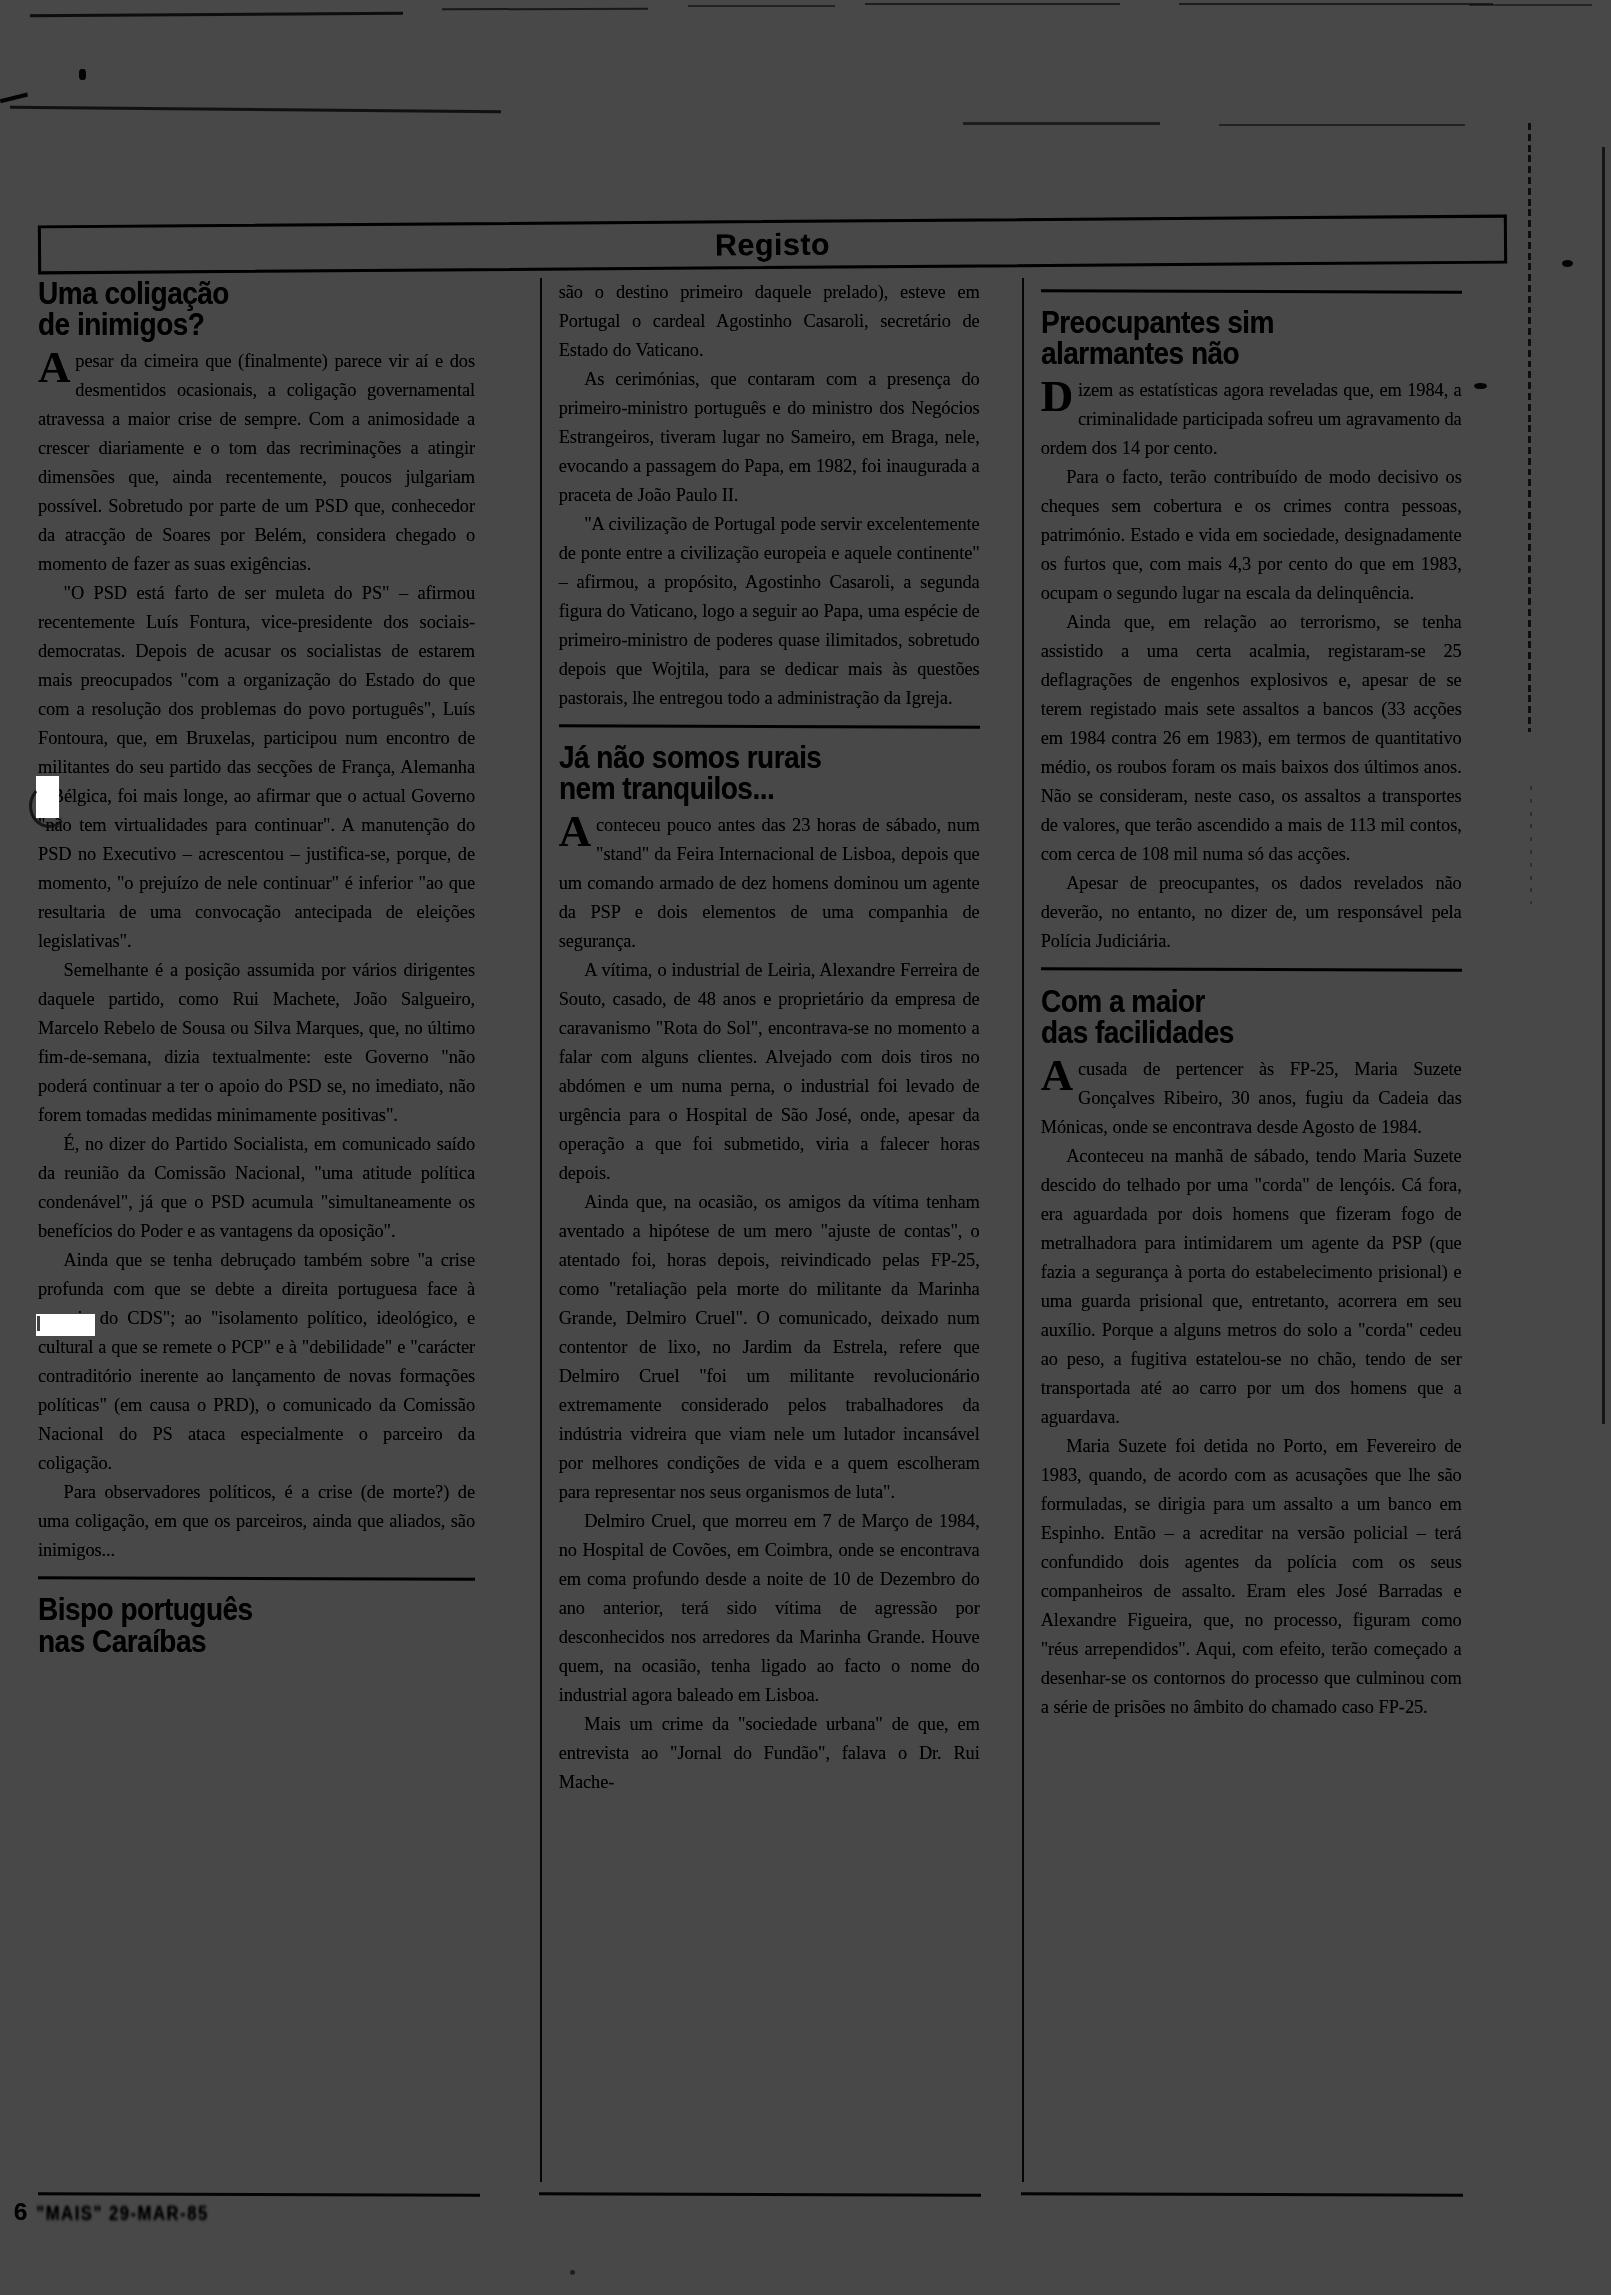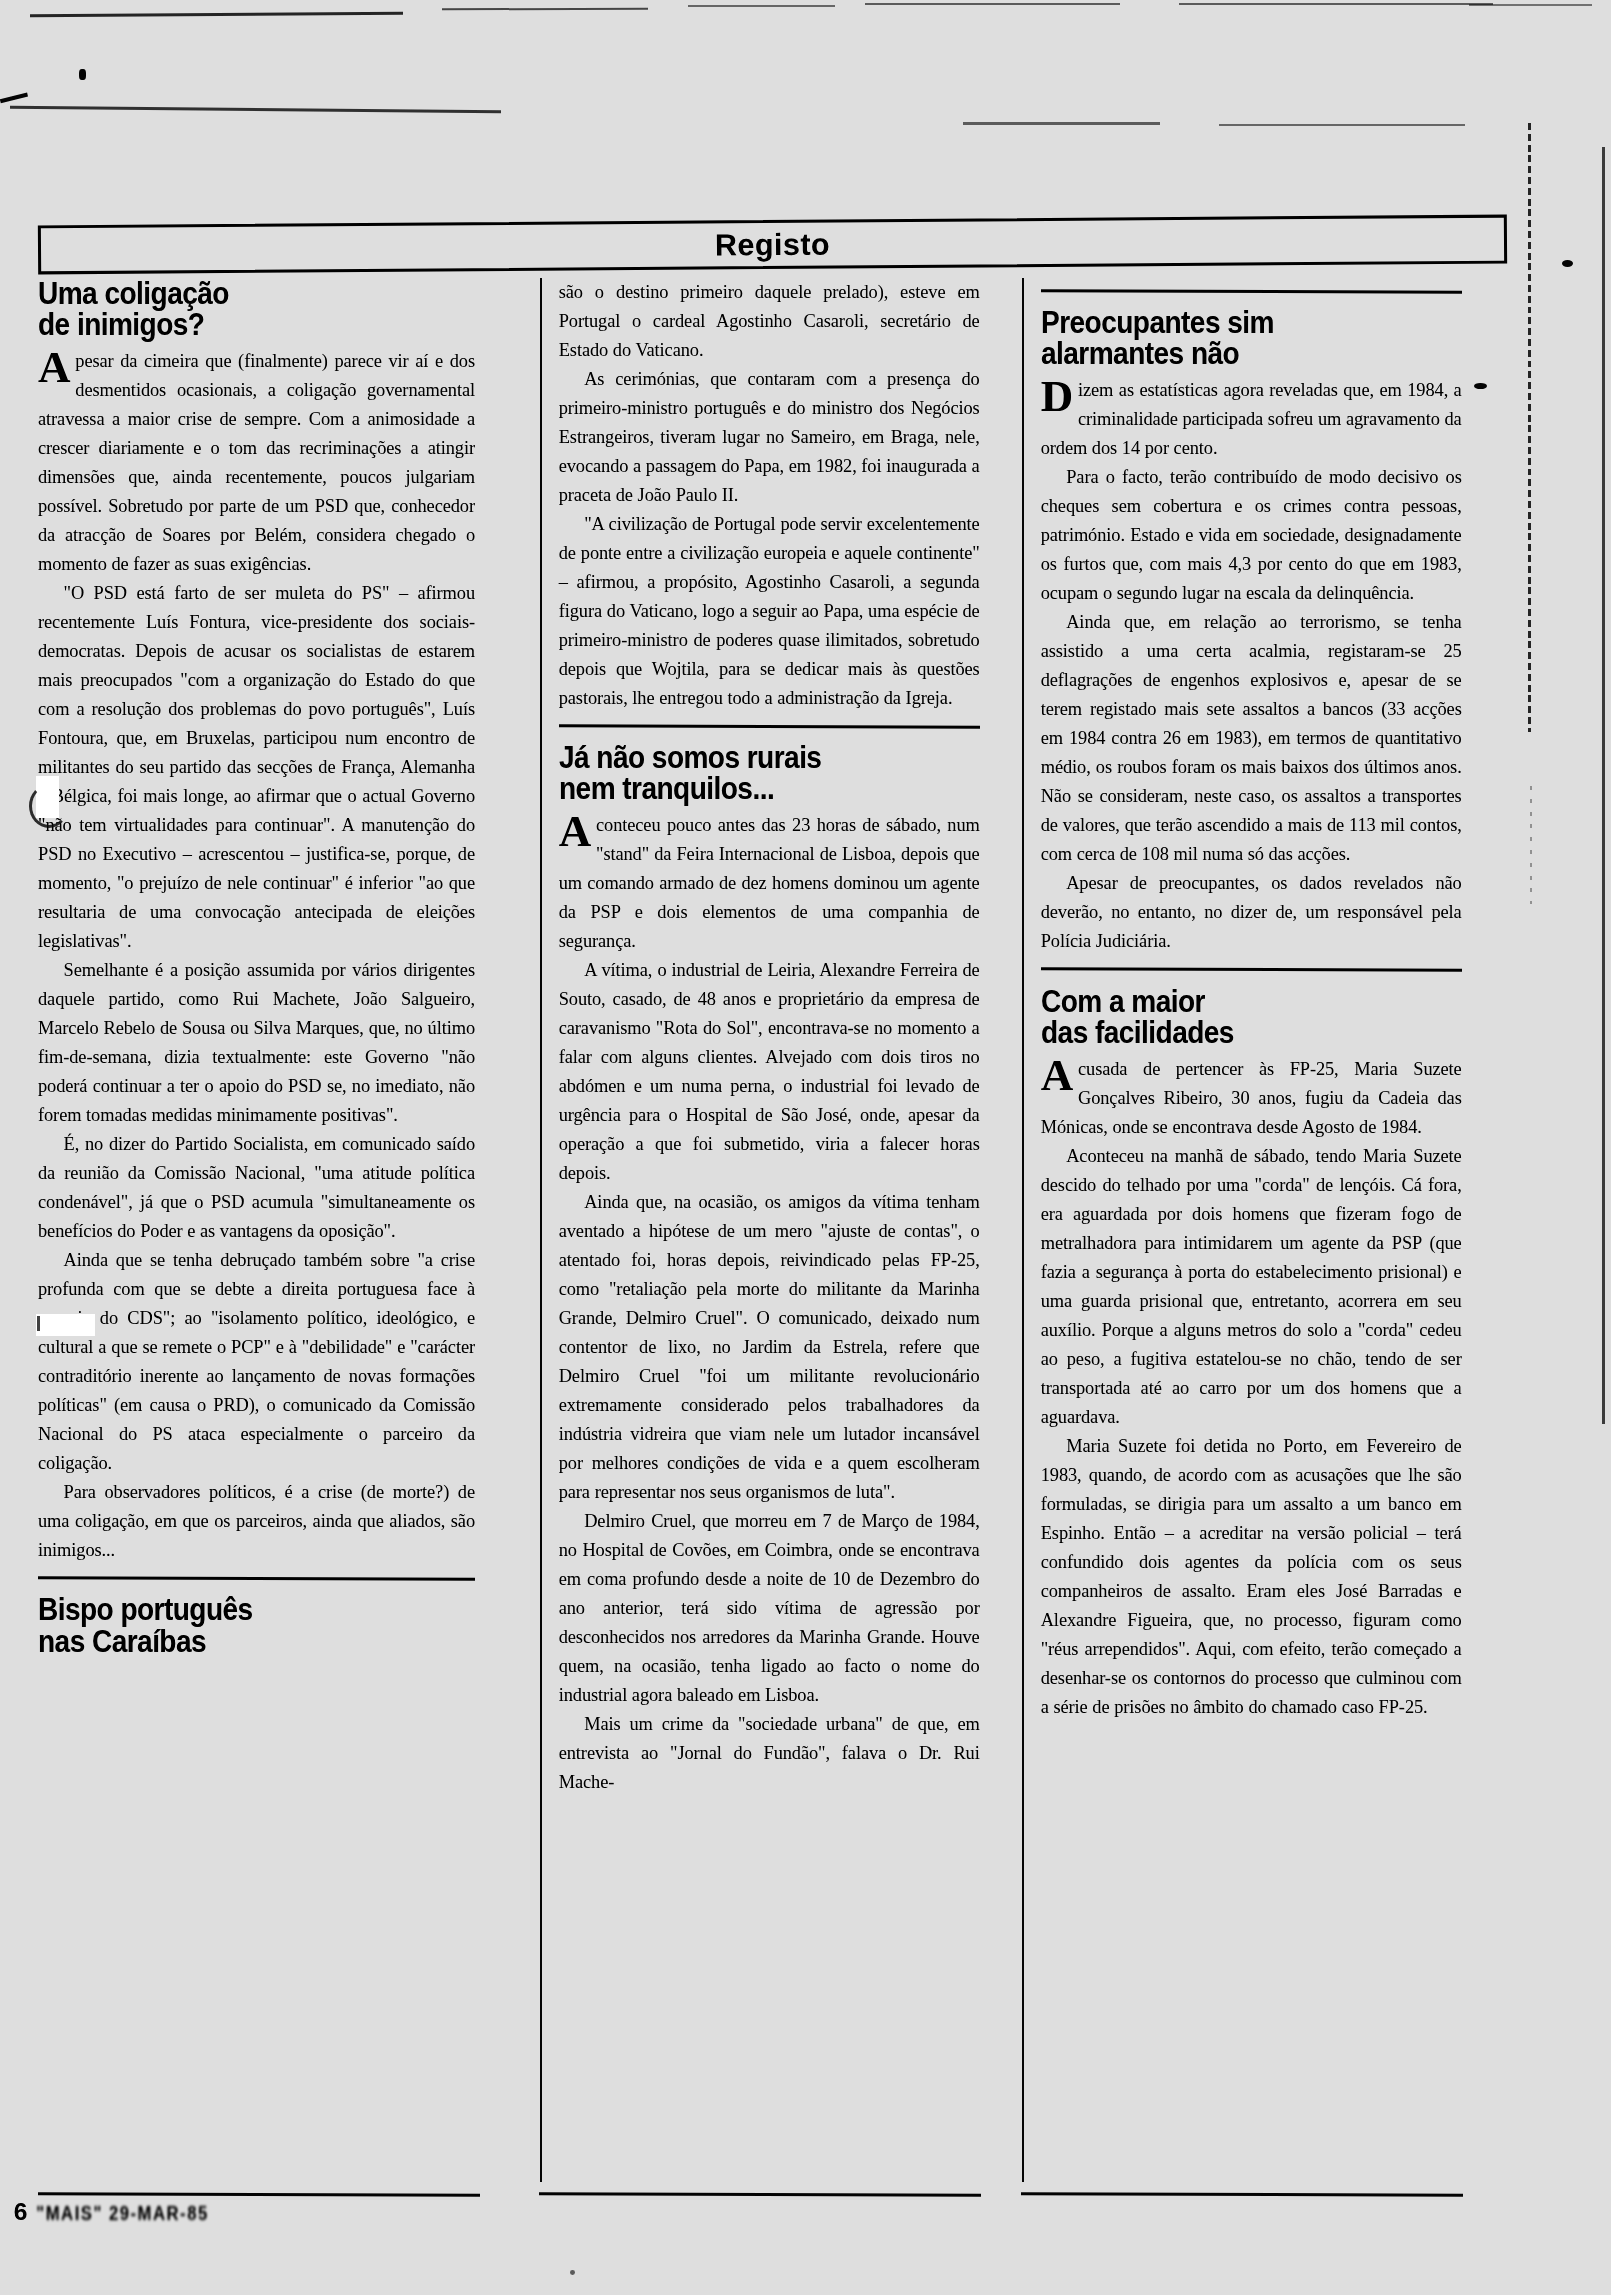--- a/index.html
+++ b/index.html
@@ -4,21 +4,21 @@
 <style>
   html, body {
     margin: 0;
     padding: 0;
     background: #ffffff;
   }
   .page {
     position: relative;
     width: 1612px;
     height: 2295px;
-    background: #86efac;
+    background: #1d4ed8;
     overflow: hidden;
     font-family: "Liberation Serif", serif;
     filter: contrast(1.12) grayscale(1);
   }
 
   
   .artifact { position: absolute; background: #111; pointer-events: none; }
   .streak-a { left: 29.5px;  top: 12.8px;  width: 373px;  height: 2.5px;  transform: rotate(-0.35deg); opacity: .85; }
   .streak-b { left: 442px; top: 7.9px;  width: 206px;  height: 2px;  transform: rotate(-0.2deg); opacity: .7; }
   .streak-c { left: 688px;top: 4.9px;  width: 147px;  height: 2px;  opacity: .55; }

